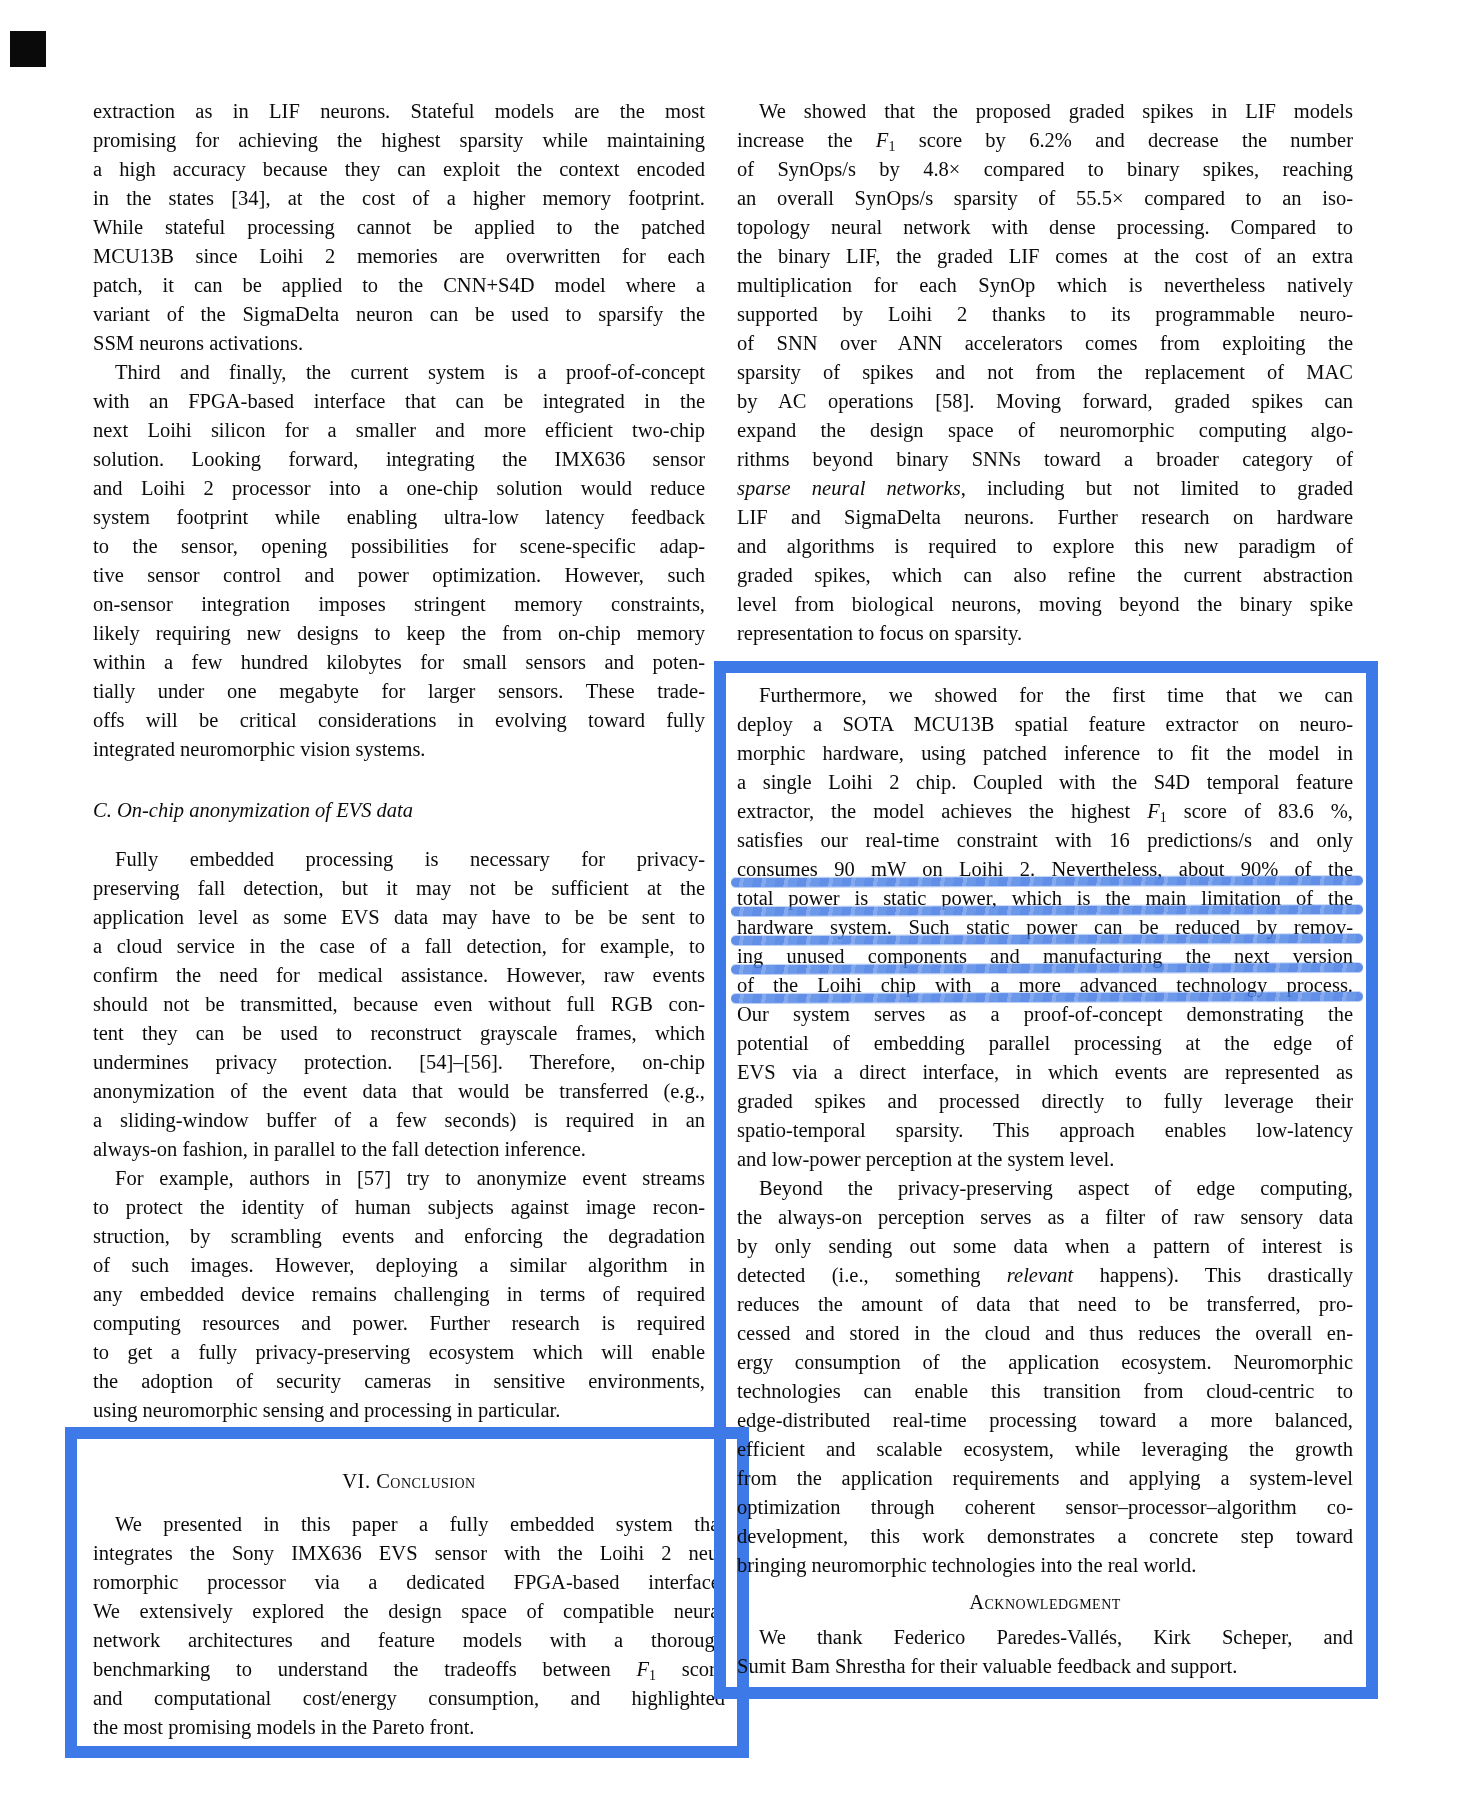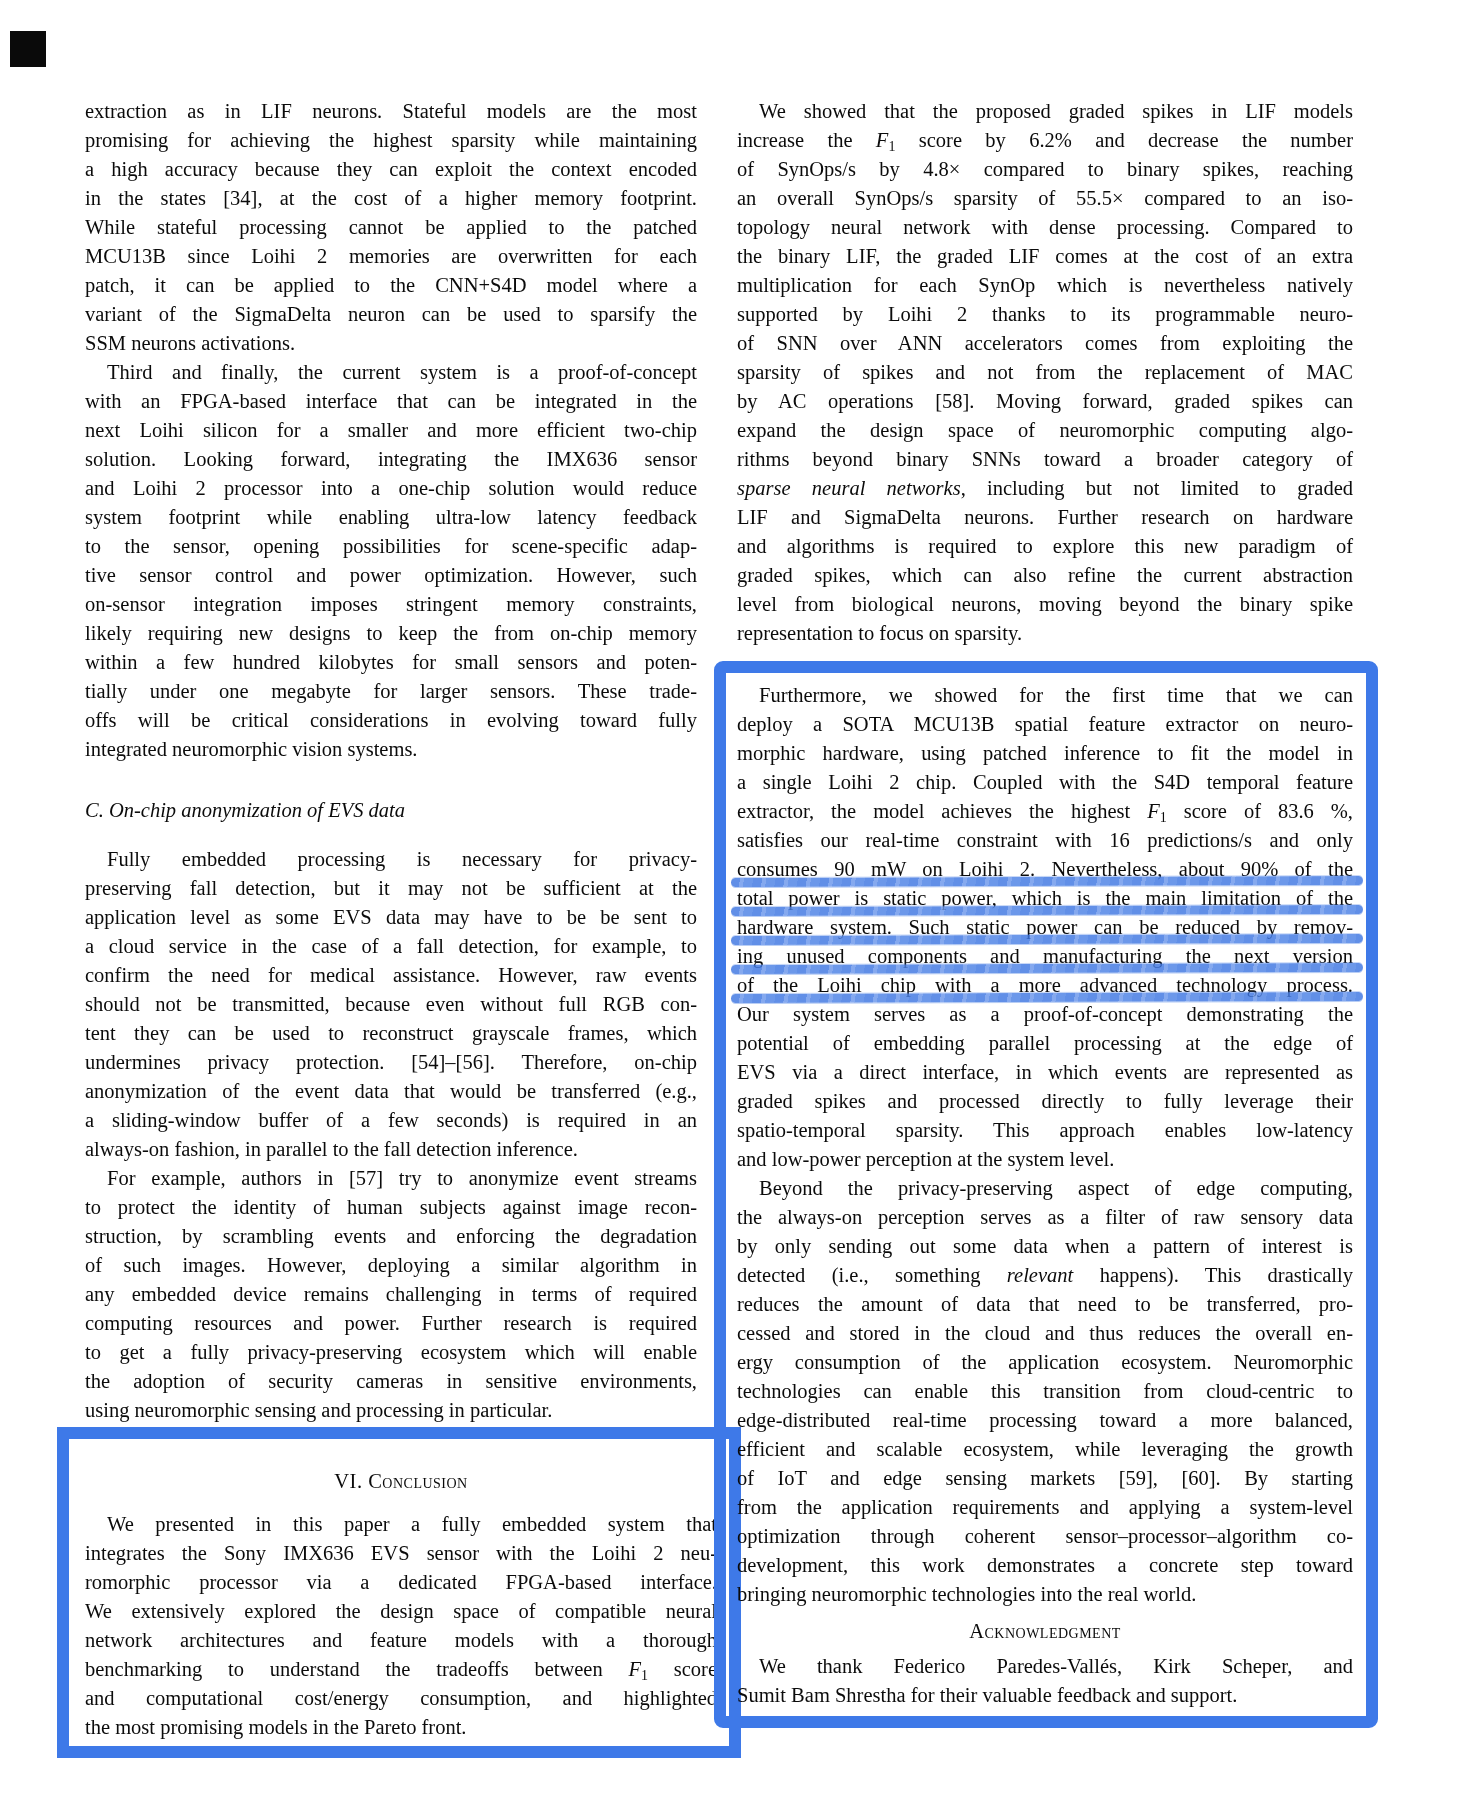--- a/index.html
+++ b/index.html
@@ -7,21 +7,21 @@
     position:relative;
     width:1462px;height:1794px;
     background:#ffffff;
     font-family:"Liberation Serif","DejaVu Serif",serif;
     font-size:20.5px;
     line-height:29px;
     color:#0b0b0b;
     overflow:hidden;
   }
   .col{position:absolute;top:97px;}
-  #col-left{left:85px;width:612px;}
+  #col-left{left:93px;width:612px;}
   #col-right{left:737px;width:616px;}
   .ln{
     text-align:justify;
     text-align-last:justify;
     white-space:normal;
     position:relative;
     height:29px;
   }
   .ln.last{text-align-last:left;}
   .ln.ind{text-indent:22px;}
@@ -58,21 +58,20 @@
     margin-right:-44px;
     margin-top:2px;
     padding:28px 12px 4px 16px;
   }
   #conclusion-heading{margin-bottom:14px;}
   #right-box{
     margin-left:-23px;
     margin-right:-25px;
     margin-top:13px;
     padding:8px 13px 6px 11px;
-    border-radius:9px;
   }
   #ack-heading{margin-top:8px;margin-bottom:6px;text-align:center;}
   #corner-square{
     position:absolute;left:10px;top:31px;width:36px;height:36px;
     background:#0a0a0a;
   }
   i{font-style:italic;}
   sub{font-size:14px;line-height:0;vertical-align:-4px;}
 </style>
 </head>
@@ -198,21 +197,20 @@
           <div class="ln ind">Beyond the privacy-preserving aspect of edge computing,</div>
           <div class="ln">the always-on perception serves as a filter of raw sensory data</div>
           <div class="ln">by only sending out some data when a pattern of interest is</div>
           <div class="ln">detected (i.e., something <i>relevant</i> happens). This drastically</div>
           <div class="ln">reduces the amount of data that need to be transferred, pro-</div>
           <div class="ln">cessed and stored in the cloud and thus reduces the overall en-</div>
           <div class="ln">ergy consumption of the application ecosystem. Neuromorphic</div>
           <div class="ln">technologies can enable this transition from cloud-centric to</div>
           <div class="ln">edge-distributed real-time processing toward a more balanced,</div>
           <div class="ln">efficient and scalable ecosystem, while leveraging the growth</div>
-          <div class="ln">of IoT and edge sensing markets [59], [60]. By starting</div>
           <div class="ln">from the application requirements and applying a system-level</div>
           <div class="ln">optimization through coherent sensor–processor–algorithm co-</div>
           <div class="ln">development, this work demonstrates a concrete step toward</div>
           <div class="ln last">bringing neuromorphic technologies into the real world.</div>
         </div>
       <div class="sec-heading" id="ack-heading">Acknowledgment</div>
       <div>
           <div class="ln ind">We thank Federico Paredes-Vallés, Kirk Scheper, and</div>
           <div class="ln last">Sumit Bam Shrestha for their valuable feedback and support.</div>
         </div>

